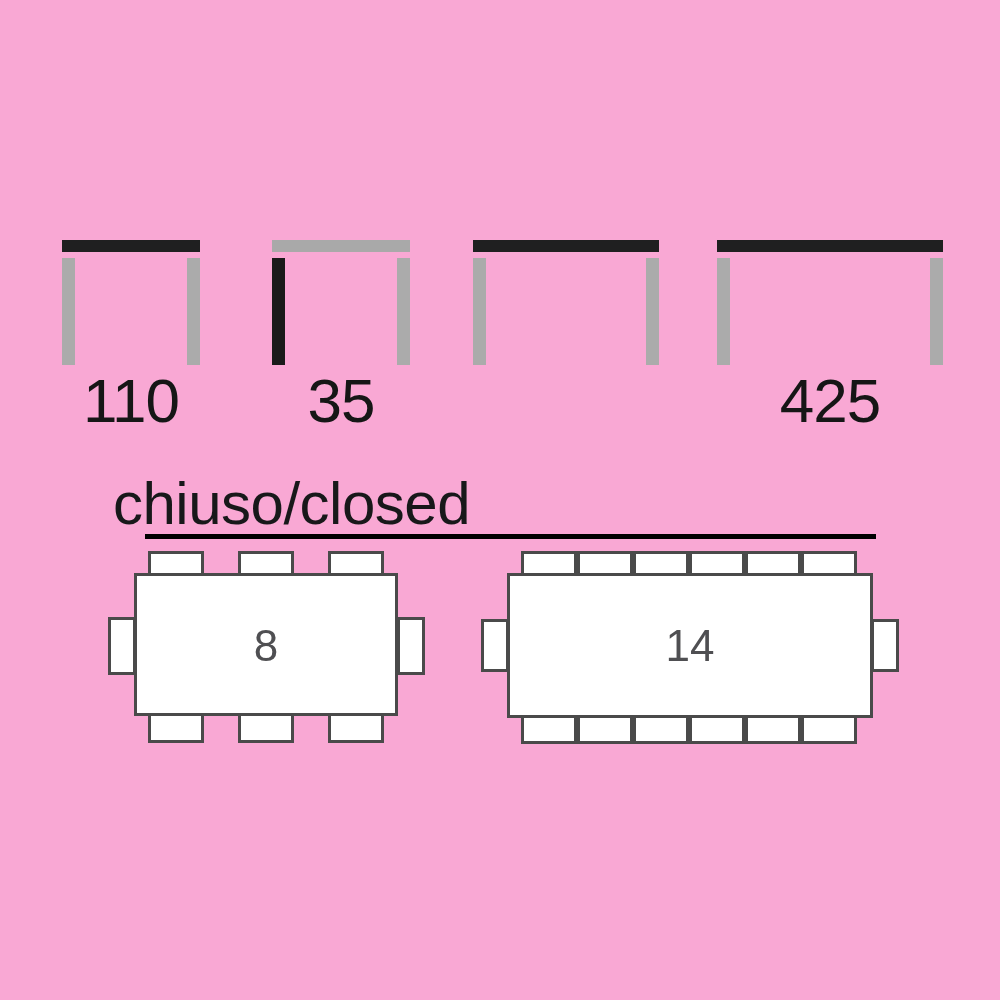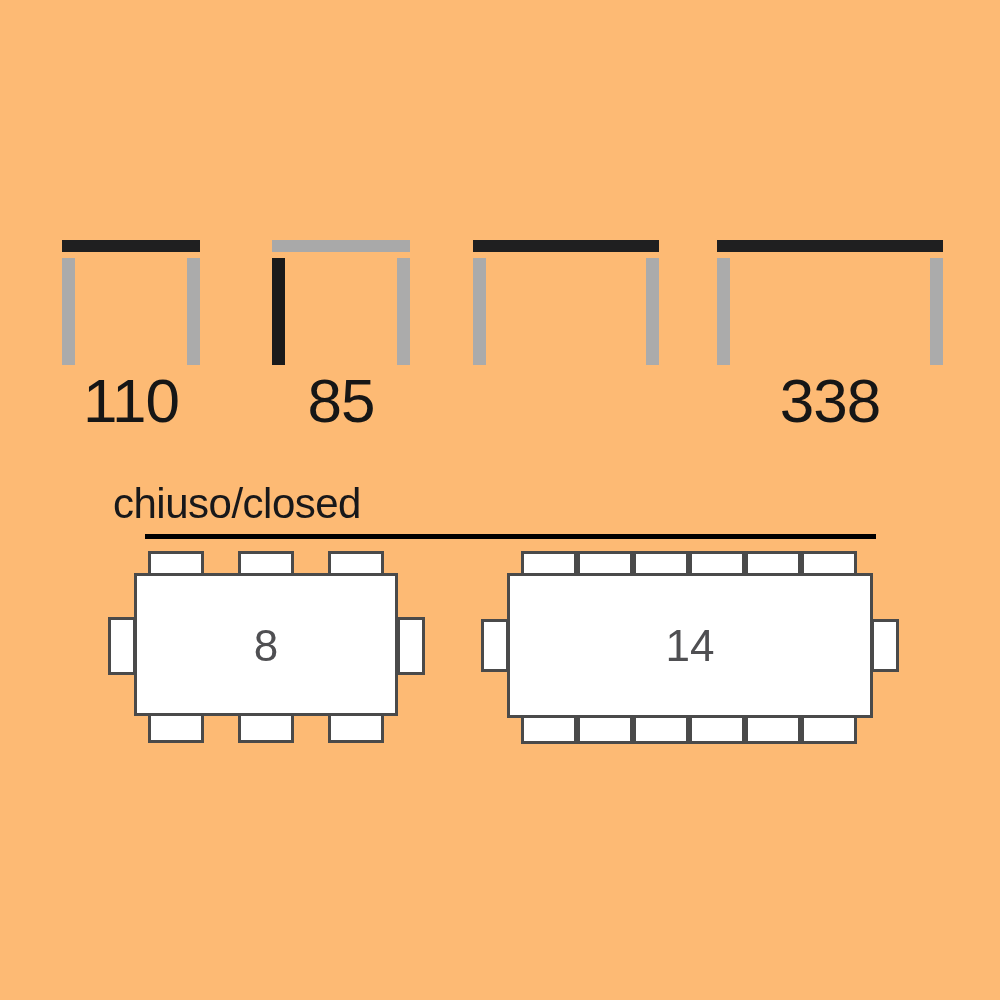--- a/index.html
+++ b/index.html
@@ -8,21 +8,21 @@
     height: 1000px;
     background: #ffffff;
     font-family: "Liberation Sans", sans-serif;
     overflow: hidden;
   }
 
   #canvas {
     position: relative;
     width: 1000px;
     height: 1000px;
-    background: #fdba74;
+    background: #f9a8d4;
   }
 
   
   .elevation { position: absolute; }
 
   .elev-top {
     position: absolute;
     left: 0;
     top: 0;
     height: 12px;
@@ -46,21 +46,21 @@
     font-weight: 400;
     color: #161616;
     letter-spacing: -1px;
     white-space: nowrap;
   }
 
   
   .caption {
     position: absolute;
     font-family: "Liberation Sans", sans-serif;
-    font-size: 42px;
+    font-size: 60px;
     line-height: 46px;
     font-weight: 400;
     color: #18181a;
     white-space: nowrap;
     letter-spacing: -0.5px;
   }
 
   
   .rule {
     position: absolute;
@@ -103,34 +103,34 @@
     <div class="elev-leg grey" style="left:0px; top:18px; height:107px;"></div>
     <div class="elev-leg grey" style="left:125px; top:18px; height:107px;"></div>
   </div>
   <div class="dim-label" style="left:41px; top:370px; width:180px;">110</div>
 
   <div class="elevation" style="left:272px; top:240px; width:138px; height:125px;">
     <div class="elev-top light" style="width:138px;"></div>
     <div class="elev-leg black" style="left:0px; top:18px; height:107px;"></div>
     <div class="elev-leg grey" style="left:125px; top:18px; height:107px;"></div>
   </div>
-  <div class="dim-label" style="left:251px; top:370px; width:180px;">85</div>
+  <div class="dim-label" style="left:251px; top:370px; width:180px;">35</div>
 
   <div class="elevation" style="left:473px; top:240px; width:186px; height:125px;">
     <div class="elev-top dark" style="width:186px;"></div>
     <div class="elev-leg grey" style="left:0px; top:18px; height:107px;"></div>
     <div class="elev-leg grey" style="left:173px; top:18px; height:107px;"></div>
   </div>
 
   <div class="elevation" style="left:717px; top:240px; width:226px; height:125px;">
     <div class="elev-top dark" style="width:226px;"></div>
     <div class="elev-leg grey" style="left:0px; top:18px; height:107px;"></div>
     <div class="elev-leg grey" style="left:213px; top:18px; height:107px;"></div>
   </div>
-  <div class="dim-label" style="left:740px; top:370px; width:180px;">338</div>
+  <div class="dim-label" style="left:740px; top:370px; width:180px;">425</div>
 
   <div class="caption" style="left:113px; top:481px;">chiuso/closed</div>
 
   <div class="rule" style="left:145px; top:534px; width:731px;"></div>
 
   <div class="plan" style="left:0px; top:0px; width:1000px; height:1000px;">
 
     <div class="seat" style="left:148px; top:551px; width:56px; height:25px;"></div>
     <div class="seat" style="left:238px; top:551px; width:56px; height:25px;"></div>
     <div class="seat" style="left:328px; top:551px; width:56px; height:25px;"></div>

